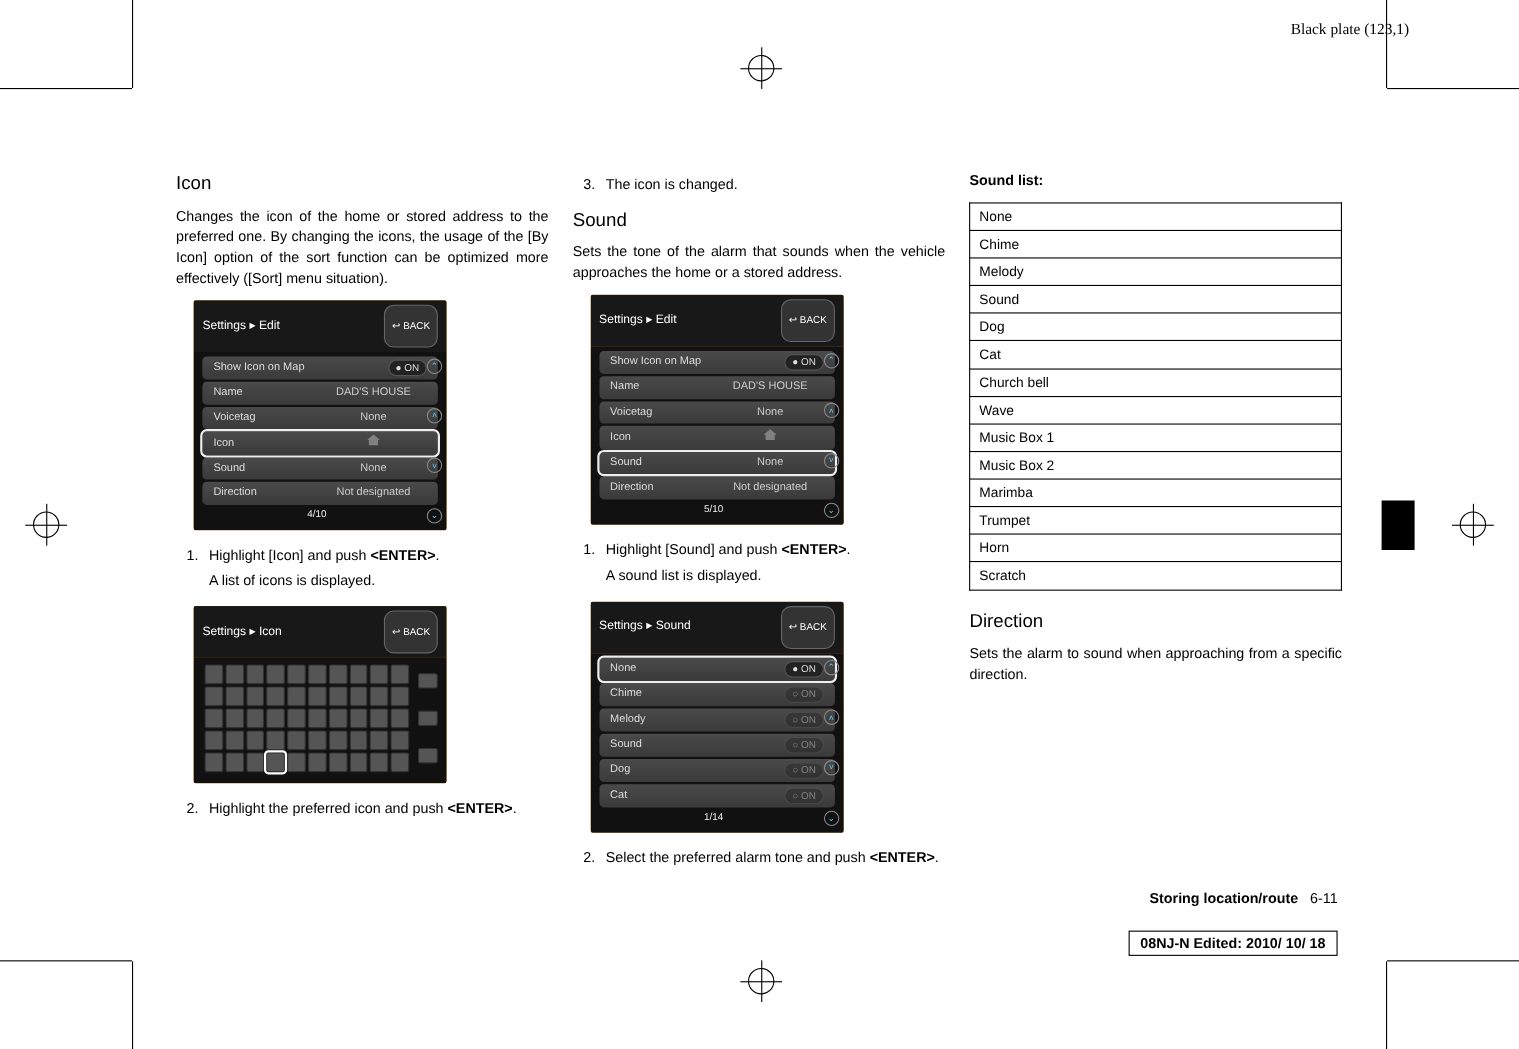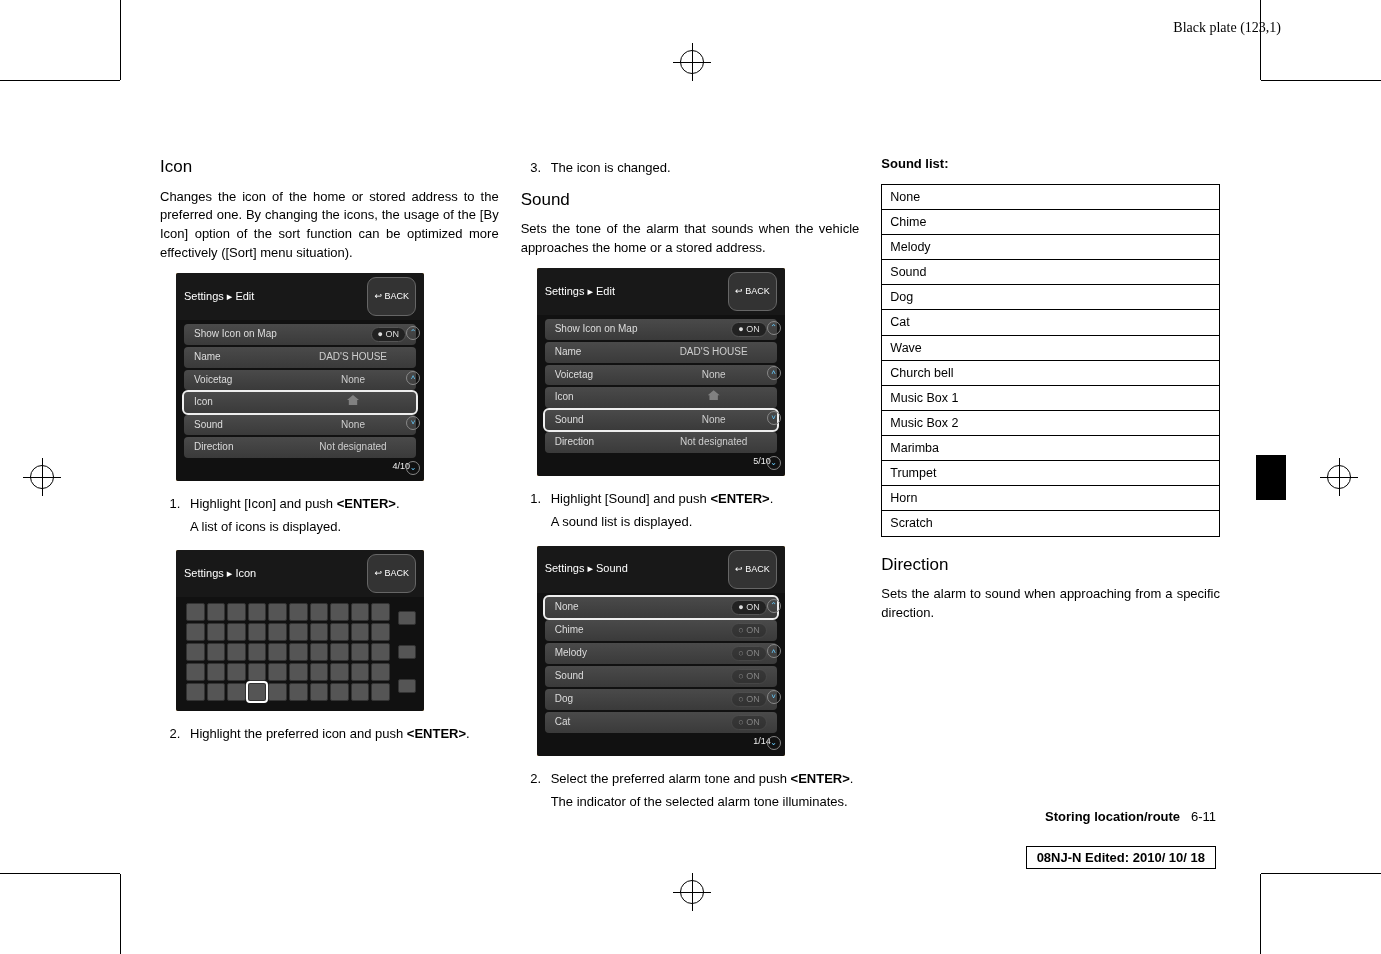--- a/index.html
+++ b/index.html
@@ -60,21 +60,21 @@
       grid-template-columns: 1fr 1fr 1fr;
       gap: 22px;
       font-size: 13px;
       line-height: 1.45;
     }
     .col { display: flex; flex-direction: column; gap: 6px; }
     h3 { font-size: 17px; font-weight: normal; font-family: Arial; margin-bottom: 2px; }
     p { text-align: justify; }
     strong.kw { font-weight: bold; }
     .screenshot {
-      width: 248px;
+      width: 230px;
       margin: 4px 0 4px 16px;
       background: #a16207;
       color: #fff;
       font-size: 11px;
       border-radius: 2px;
       overflow: hidden;
     }
     .ss-hdr {
       background: #181818;
       padding: 4px 8px;
@@ -105,21 +105,21 @@
       border-radius: 8px;
       padding: 0 6px;
       margin-left: auto;
       text-align: center;
     }
     .scroll-arrows {
       position: absolute; right: 2px; top: 6px; bottom: 6px;
       width: 16px; display: flex; flex-direction: column; justify-content: space-between;
     }
     .arrow-circ { width: 14px; height: 14px; border: 1px solid #888; border-radius: 50%; font-size: 8px; display: flex; align-items: center; justify-content: center; color: #6cf; }
-    .pgnum { text-align: right; font-size: 9px; color: #eee; padding-right: 6px; }
+    .pgnum { text-align: center; font-size: 9px; color: #eee; padding-right: 6px; }
     .icon-grid { display: grid; grid-template-columns: repeat(10,1fr); gap: 2px; padding: 2px; }
     .ic { background: #555; border: 1px solid #333; border-radius: 2px; height: 18px; display:flex;align-items:center;justify-content:center;font-size:9px;color:#ccc; }
     .icon-right { display:flex; flex-direction:column; justify-content:space-around; }
     .icon-right .sw{ width:18px;height:14px;background:#555;border:1px solid #333;border-radius:2px;margin:6px 0; }
     .sound-table {
       width: 100%;
       border-collapse: collapse;
       margin-top: 4px;
     }
     .sound-table td {
@@ -383,21 +383,20 @@
           <span class="arrow-circ">˄</span>
           <span class="arrow-circ">˅</span>
           <span class="arrow-circ">⌄</span>
         </div>
       </div>
     </div>
 
     <ol start="2">
       <li>
         <span>Select the preferred alarm tone and push </span><strong class="kw">&lt;ENTER&gt;</strong><span>.</span>
-        <div style="margin-top:4px">The indicator of the selected alarm tone illuminates.</div>
       </li>
     </ol>
   </div>
 
   <div class="col">
     <strong>Sound list:</strong>
     <table class="sound-table">
       <tbody id="sound-list-body">
           <tr>
             <td>None</td>
@@ -411,24 +410,24 @@
           <tr>
             <td>Sound</td>
           </tr>
           <tr>
             <td>Dog</td>
           </tr>
           <tr>
             <td>Cat</td>
           </tr>
           <tr>
+            <td>Church bell</td>
+          </tr>
+          <tr>
             <td>Wave</td>
-          </tr>
-          <tr>
-            <td>Church bell</td>
           </tr>
           <tr>
             <td>Music Box 1</td>
           </tr>
           <tr>
             <td>Music Box 2</td>
           </tr>
           <tr>
             <td>Marimba</td>
           </tr>

